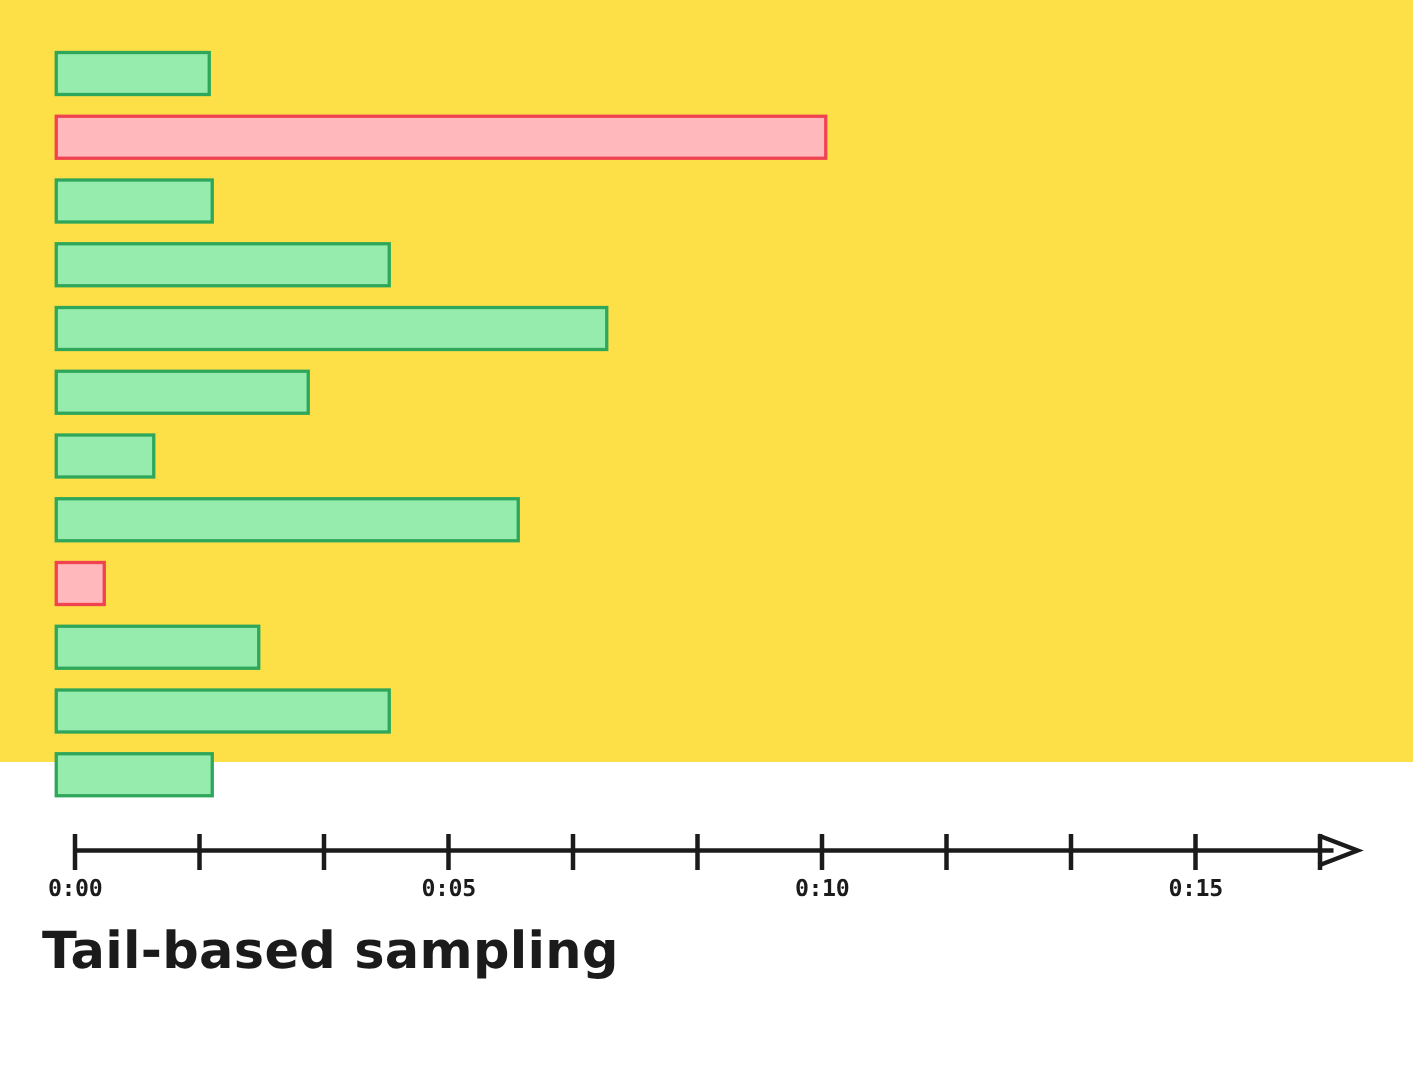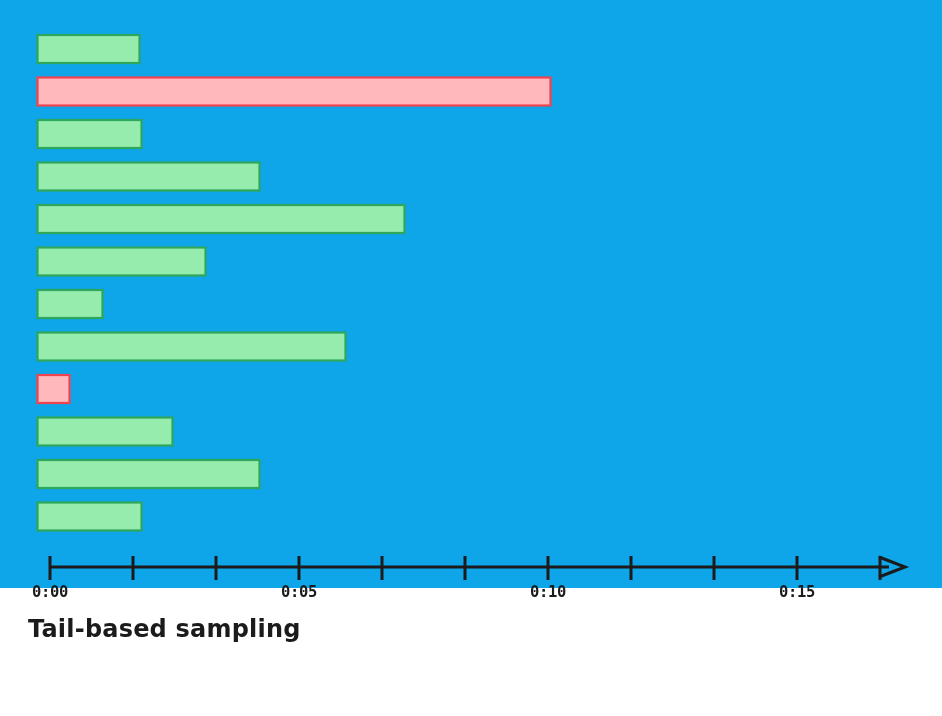--- a/index.html
+++ b/index.html
@@ -9,22 +9,22 @@
   }
   body {
     width: 942px;
     height: 716px;
     font-family: "DejaVu Sans", sans-serif;
     overflow: hidden;
   }
   #stage {
     position: relative;
     width: 942px;
-    height: 588px;
-    background: #0ea5e9;
+    height: 508px;
+    background: #fde047;
   }
   #chart-svg {
     position: absolute;
     left: 0;
     top: 0;
     width: 942px;
     height: 716px;
   }
   .bar-rect {
     stroke-width: 2.2;
@@ -43,21 +43,21 @@
     font-family: "DejaVu Sans Mono", monospace;
     font-size: 15.5px;
     font-weight: 700;
     fill: #1b1b1b;
     letter-spacing: -0.3px;
   }
   .caption {
     position: absolute;
     left: 28px;
     font-family: "DejaVu Sans", sans-serif;
-    font-size: 24px;
+    font-size: 34px;
     font-weight: 600;
     color: #1b1b1b;
     letter-spacing: 0.2px;
     white-space: nowrap;
     line-height: 1.0;
   }
   #caption-line-1 { top: 617px; }
   #caption-line-2 { top: 655px; }
 </style>
 </head>

